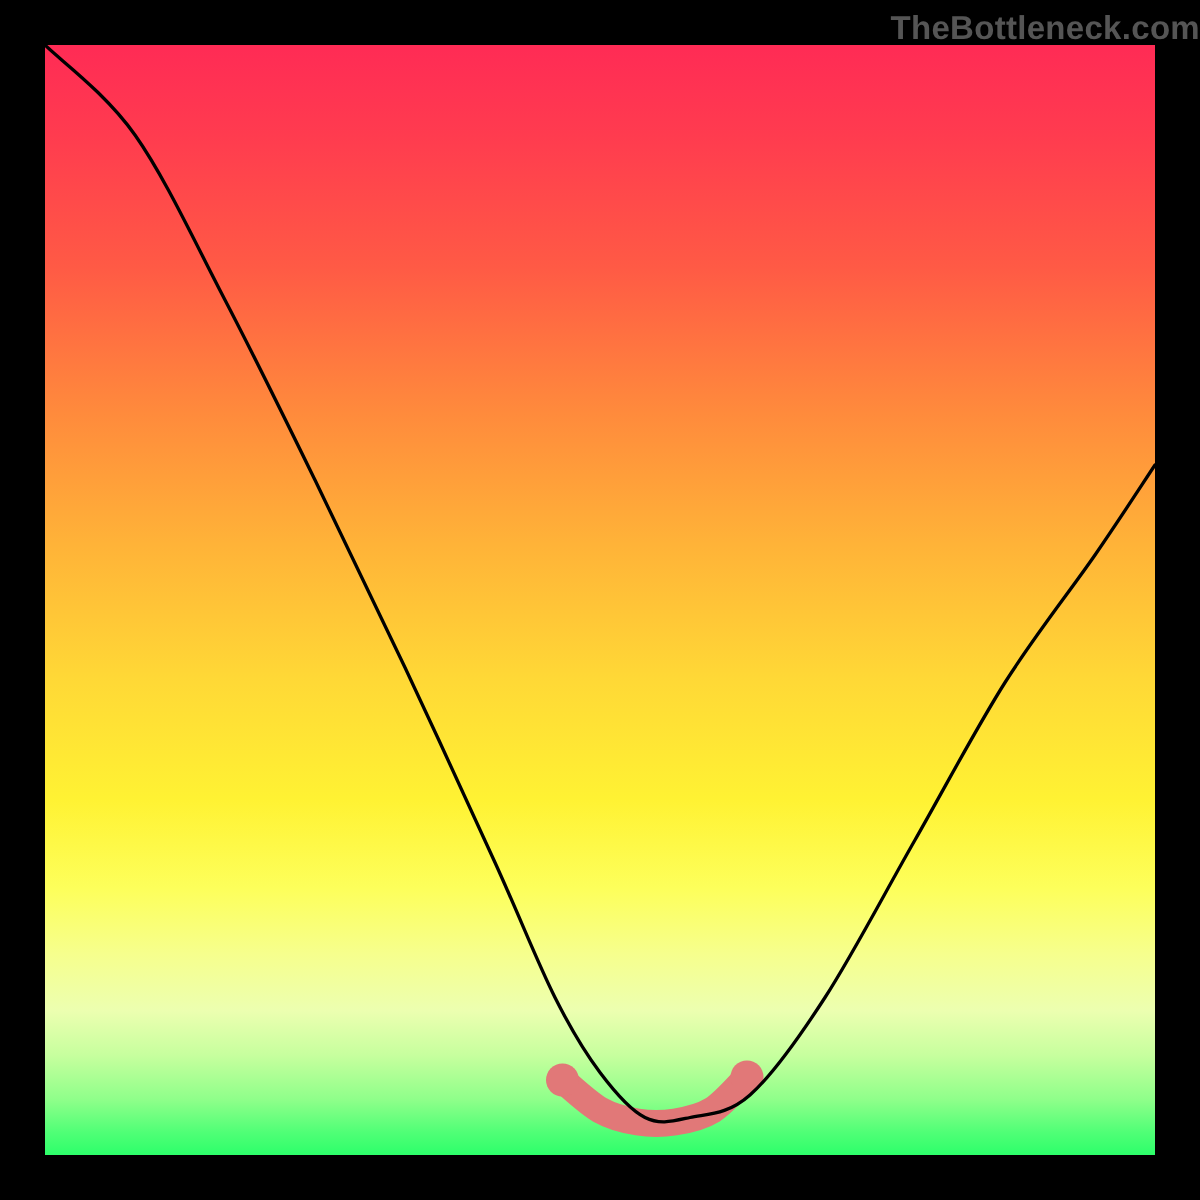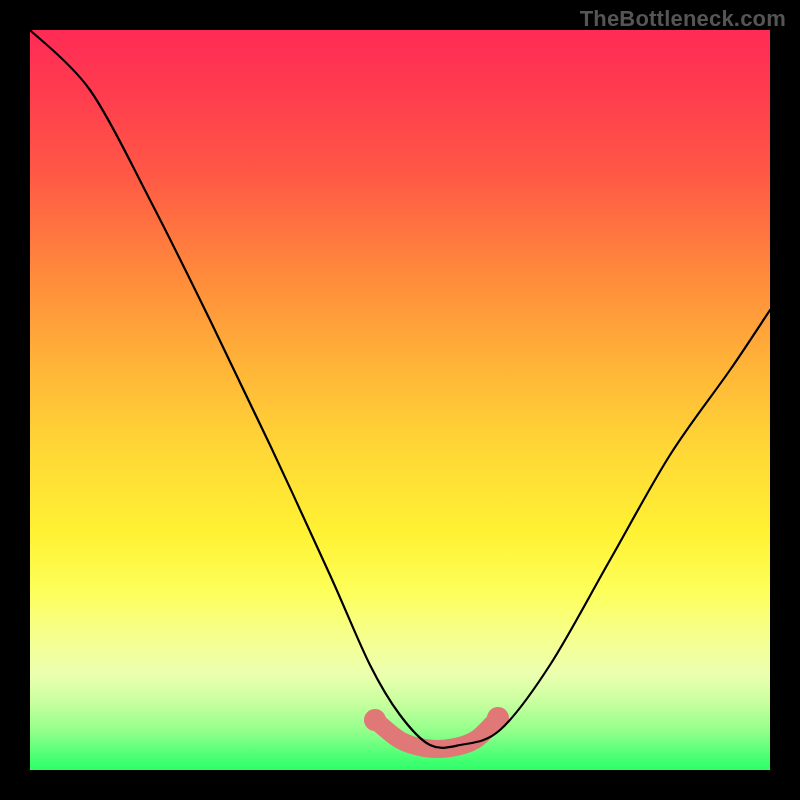--- a/index.html
+++ b/index.html
@@ -46,21 +46,21 @@
       #ecffb0 87%,
       #c7ff9e 91%,
       #8fff8a 95%,
       #4fff76 98%,
       #2dff6a 100%
     );
   }
   .watermark {
     position: absolute;
     top: 6px;
-    right: 14px;
+    right: 0;
     font-size: 22px;
     font-weight: 600;
     color: #555;
     letter-spacing: 0.2px;
     user-select: none;
   }
   svg.overlay {
     position: absolute;
     left: 0;
     top: 0;

